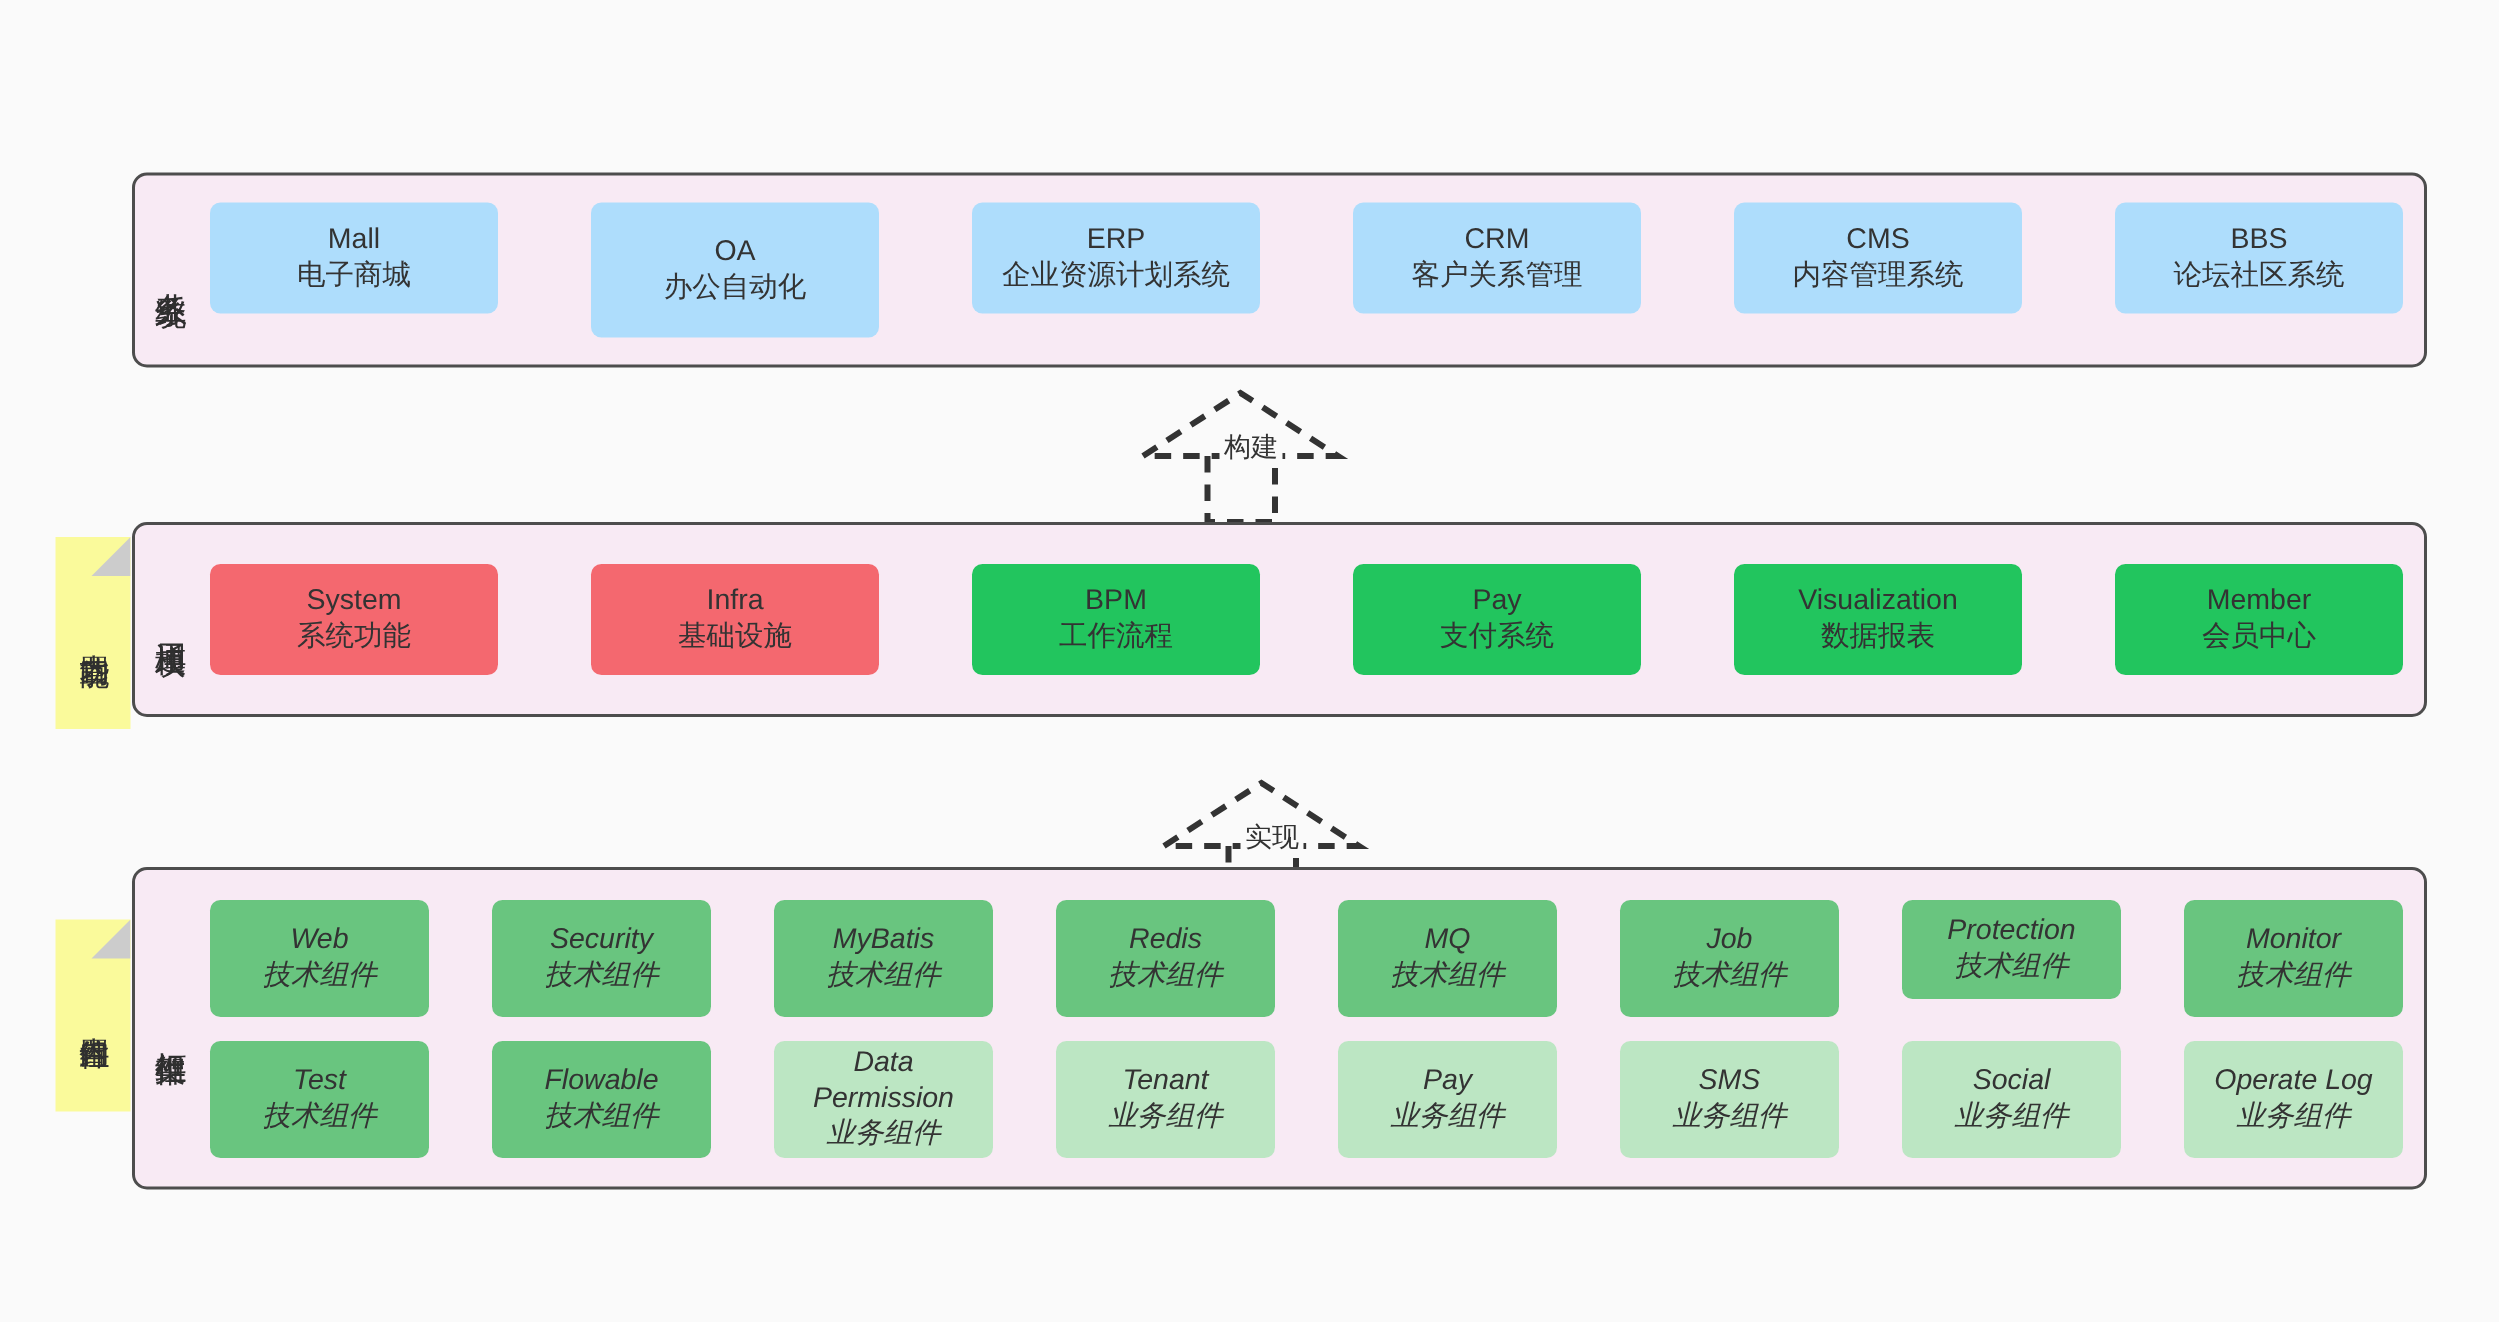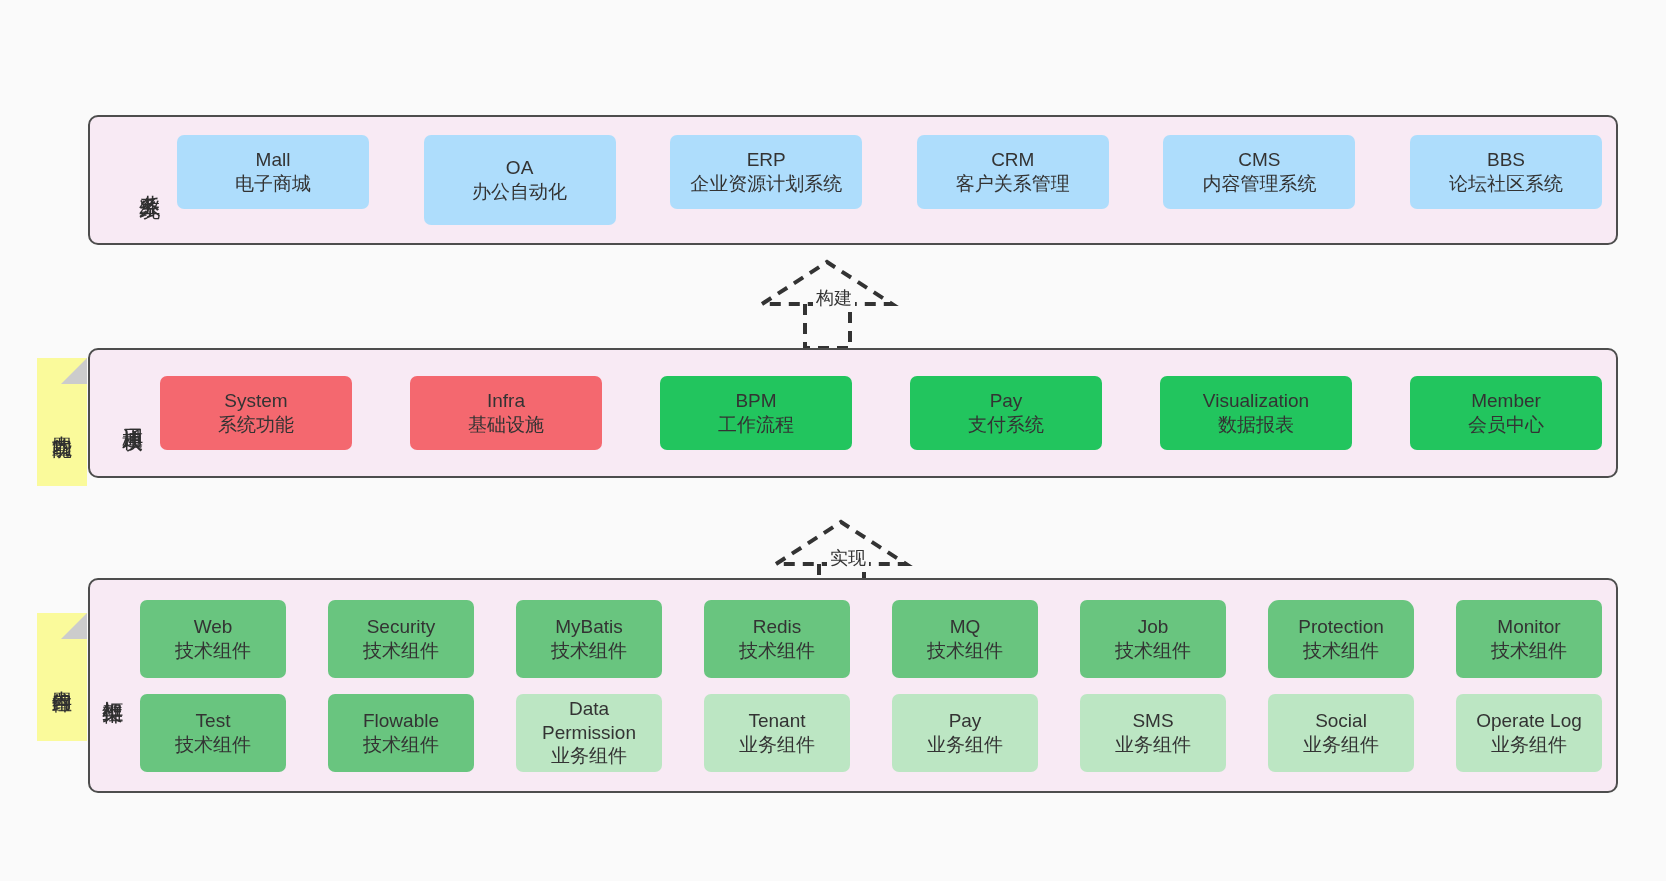--- a/index.html
+++ b/index.html
@@ -133,21 +133,21 @@
     background: #fafafa;
     padding: 0 3px;
     white-space: nowrap;
   }
 </style>
 </head>
 <body>
 
 <div id="canvas">
 
-  <div class="layer" id="layer-business-system" style="left:88px; top:115px; width:1530px; height:130px;padding-left:37px;">
+  <div class="layer" id="layer-business-system" style="left:88px; top:115px; width:1530px; height:130px;">
     <div class="layer-title">业务系统</div>
     <div class="layer-body">
       <div class="row">
         <div class="node c-blue" style="width:192px;height:74px;">
           <span class="name">Mall</span>
           <span class="sub">电子商城</span>
         </div>
         <div class="node c-blue" style="width:192px;height:90px;">
           <span class="name">OA</span>
           <span class="sub">办公自动化</span>
@@ -179,21 +179,21 @@
 
       <path d="M 47 46 L 47 90 L 92 90 L 92 46" fill="none" stroke="#333333" stroke-width="4" stroke-dasharray="11 8"></path>
     </svg>
     <span class="connector-label" style="left:55px; top:28px;">构建</span>
   </div>
 
   <div class="note" style="left:37px; top:358px; width:50px; height:128px;">
     <span>内置功能</span>
   </div>
 
-  <div class="layer" id="layer-common-module" style="left:88px; top:348px; width:1530px; height:130px;padding-left:20px;">
+  <div class="layer" id="layer-common-module" style="left:88px; top:348px; width:1530px; height:130px;">
     <div class="layer-title">通用模块</div>
     <div class="layer-body">
       <div class="row">
         <div class="node c-red" style="width:192px;height:74px;">
           <span class="name">System</span>
           <span class="sub">系统功能</span>
         </div>
         <div class="node c-red" style="width:192px;height:74px;">
           <span class="name">Infra</span>
           <span class="sub">基础设施</span>
@@ -225,21 +225,21 @@
     </svg>
     <span class="connector-label" style="left:55px; top:28px;">实现</span>
   </div>
 
   <div class="note" style="left:37px; top:613px; width:50px; height:128px;">
     <span>内置组件</span>
   </div>
 
   <div class="layer" id="layer-framework-component" style="left:88px; top:578px; width:1530px; height:215px;">
     <div class="layer-title">框架组件</div>
-    <div class="layer-body" style="gap:16px;">
+    <div class="layer-body" style="gap:16px;font-style:italic;">
 
       <div class="row">
         <div class="node c-green" style="width:146px;height:78px;">
           <span class="name">Web</span>
           <span class="sub">技术组件</span>
         </div>
         <div class="node c-green" style="width:146px;height:78px;">
           <span class="name">Security</span>
           <span class="sub">技术组件</span>
         </div>
@@ -252,21 +252,21 @@
           <span class="sub">技术组件</span>
         </div>
         <div class="node c-green" style="width:146px;height:78px;">
           <span class="name">MQ</span>
           <span class="sub">技术组件</span>
         </div>
         <div class="node c-green" style="width:146px;height:78px;">
           <span class="name">Job</span>
           <span class="sub">技术组件</span>
         </div>
-        <div class="node c-green" style="width:146px;height:78px;border-radius:11px;">
+        <div class="node c-green" style="width:146px;height:66px;">
           <span class="name">Protection</span>
           <span class="sub">技术组件</span>
         </div>
         <div class="node c-green" style="width:146px;height:78px;">
           <span class="name">Monitor</span>
           <span class="sub">技术组件</span>
         </div>
       </div>
 
       <div class="row">

